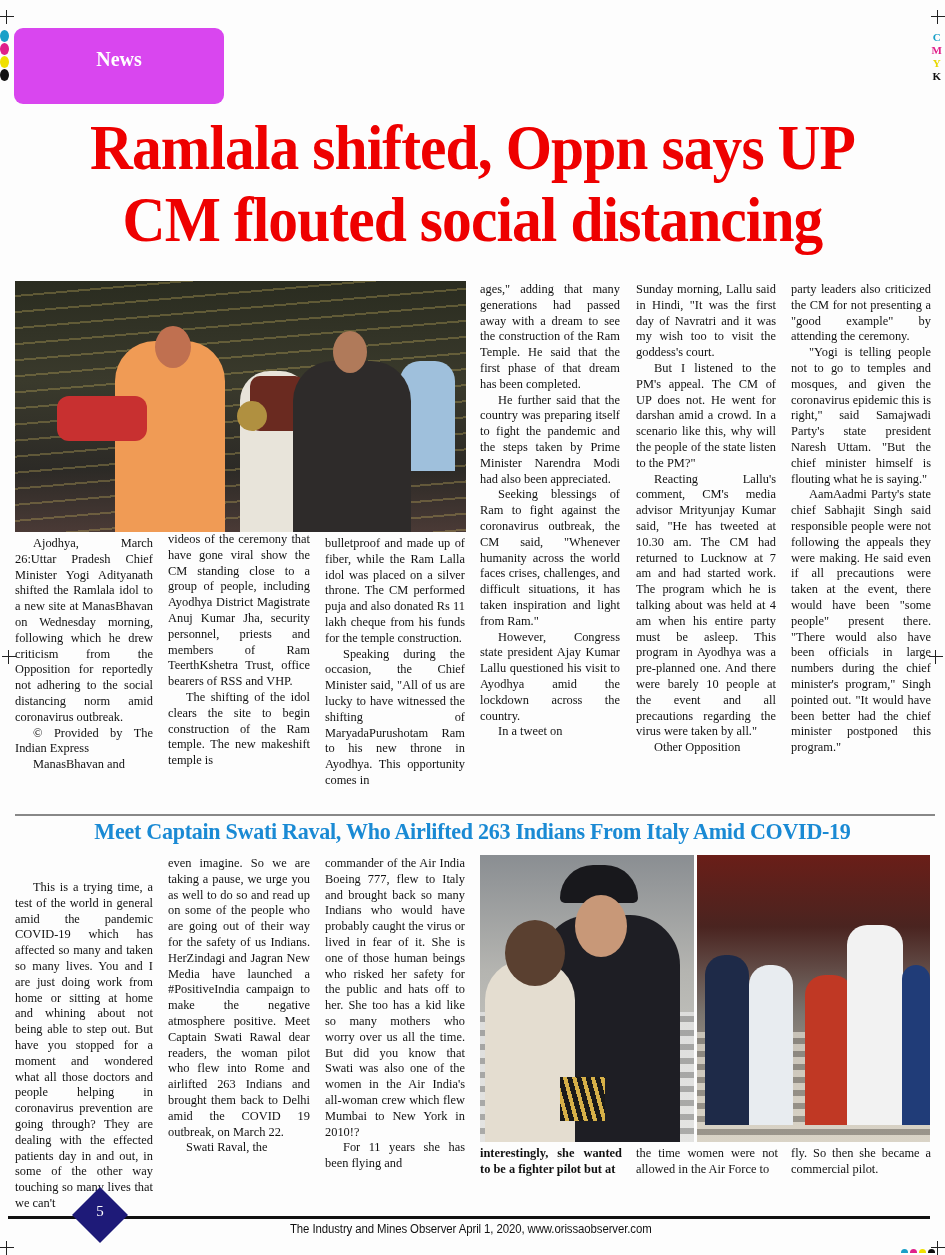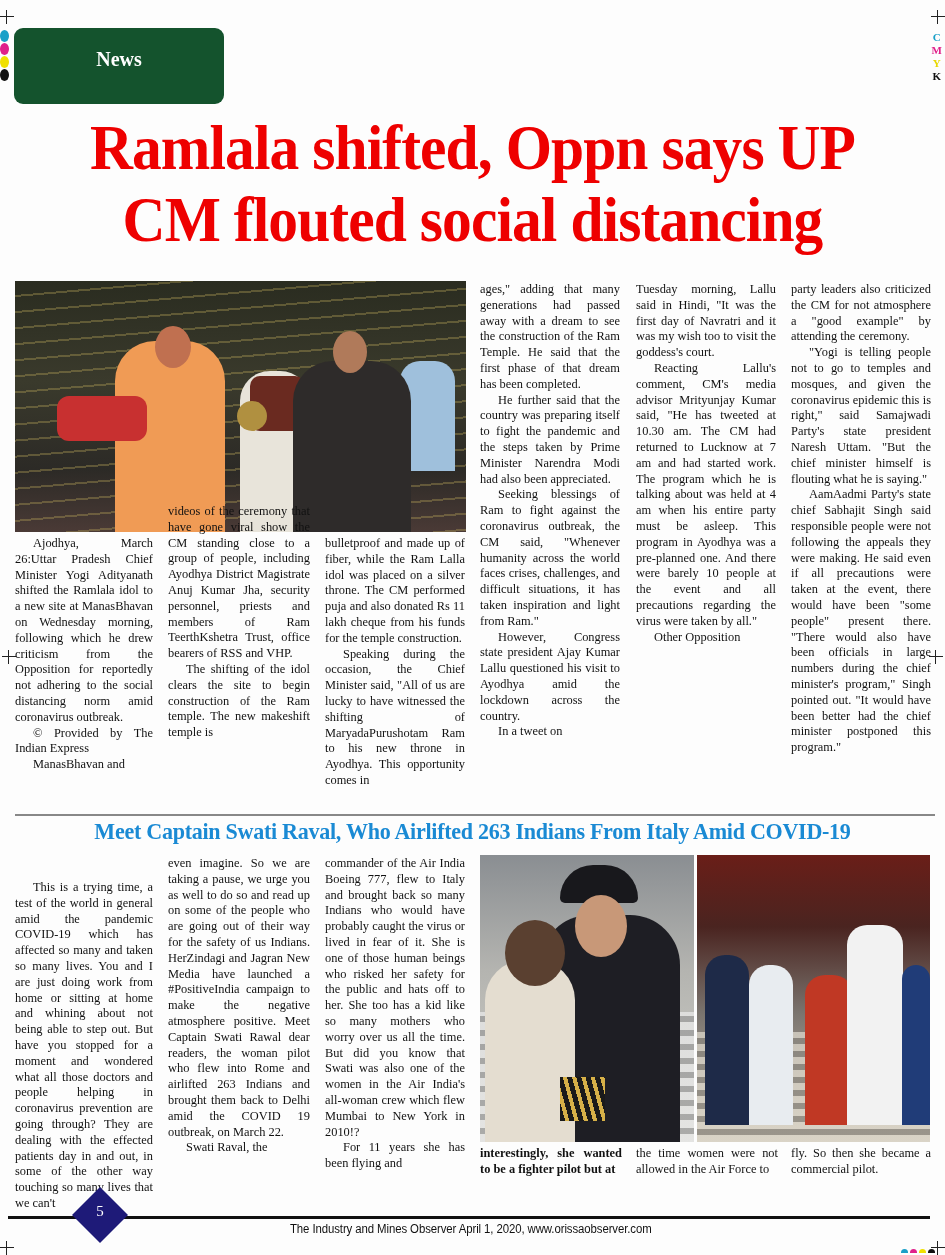--- a/index.html
+++ b/index.html
@@ -9,21 +9,21 @@
   .reg { position: absolute; width: 14px; height: 14px; }
   .reg::before, .reg::after { content: ""; position: absolute; background: #222; }
   .reg::before { left: 6px; top: 0; width: 1px; height: 14px; }
   .reg::after { left: 0; top: 6px; width: 14px; height: 1px; }
 
   .cmyk-dots { position: absolute; left: 0; top: 30px; width: 10px; }
   .cmyk-dots span { display: block; width: 9px; height: 12px; border-radius: 50%; margin-bottom: 1px; }
 
   .cmyk-letters { position: absolute; right: 3px; top: 31px; font-weight: bold; font-size: 11px; line-height: 13px; text-align: center; }
 
-  .news-tab { position: absolute; left: 14px; top: 28px; width: 210px; height: 76px; background: #14532d; border-radius: 9px; color: #fff; font-weight: bold; font-size: 20px; display: flex; align-items: center; justify-content: center; padding-bottom: 14px; }
+  .news-tab { position: absolute; left: 14px; top: 28px; width: 210px; height: 76px; background: #d946ef; border-radius: 9px; color: #fff; font-weight: bold; font-size: 20px; display: flex; align-items: center; justify-content: center; padding-bottom: 14px; }
 
   .headline { position: absolute; left: 0; top: 112px; width: 945px; text-align: center; color: #ee0000; font-weight: bold; font-size: 64px; line-height: 72px; letter-spacing: -1px; transform: scaleX(0.93); }
 
   .photo1 { position: absolute; left: 15px; top: 281px; width: 451px; height: 251px; overflow: hidden;
     background: linear-gradient(180deg, #2a2c20 0%, #3a3a2c 40%, #2c2a26 75%, #4a3a36 100%); }
   .photo1 .grid { position:absolute; inset:0; background: repeating-linear-gradient(175deg, transparent 0 14px, rgba(190,170,90,0.35) 14px 16px); }
   .photo1 .monk { position:absolute; left:100px; top:60px; width:110px; height:191px; background:#f09b55; border-radius:40px 40px 0 0; }
   .photo1 .monk-head { position:absolute; left:140px; top:45px; width:36px; height:42px; background:#c07050; border-radius:50%; }
   .photo1 .cloth { position:absolute; left:42px; top:115px; width:90px; height:45px; background:#c83030; border-radius:12px; }
   .photo1 .priest { position:absolute; left:225px; top:90px; width:70px; height:161px; background:#e8e4da; border-radius:30px 30px 0 0; }
@@ -109,42 +109,43 @@
   <div class="cloth"></div>
   <div class="suit"></div>
   <div class="suit-head"></div>
 </div>
 
 <div class="col" style="left:15px;top:536px;width:138px;">
   <p>Ajodhya, March 26:Uttar Pradesh Chief Minister Yogi Adityanath shifted the Ramlala idol to a new site at ManasBhavan on Wednesday morning, following which he drew criticism from the Opposition for reportedly not adhering to the social distancing norm amid coronavirus outbreak.</p>
   <p>© Provided by The Indian Express</p>
   <p>ManasBhavan and</p>
 </div>
-<div class="col" style="left:168px;top:504px;width:142px;">
+<div class="col" style="left:168px;top:532px;width:142px;">
   <p class="noind">videos of the ceremony that have gone viral show the CM standing close to a group of people, including Ayodhya District Magistrate Anuj Kumar Jha, security personnel, priests and members of Ram TeerthKshetra Trust, office bearers of RSS and VHP.</p>
   <p>The shifting of the idol clears the site to begin construction of the Ram temple. The new makeshift temple is</p>
 </div>
 <div class="col" style="left:325px;top:536px;width:140px;">
   <p class="noind">bulletproof and made up of fiber, while the Ram Lalla idol was placed on a silver throne. The CM performed puja and also donated Rs 11 lakh cheque from his funds for the temple construction.</p>
   <p>Speaking during the occasion, the Chief Minister said, "All of us are lucky to have witnessed the shifting of MaryadaPurushotam Ram to his new throne in Ayodhya. This opportunity comes in</p>
 </div>
 <div class="col" style="left:480px;top:282px;width:140px;">
   <p class="noind">ages," adding that many generations had passed away with a dream to see the construction of the Ram Temple. He said that the first phase of that dream has been completed.</p>
   <p>He further said that the country was preparing itself to fight the pandemic and the steps taken by Prime Minister Narendra Modi had also been appreciated.</p>
   <p>Seeking blessings of Ram to fight against the coronavirus outbreak, the CM said, "Whenever humanity across the world faces crises, challenges, and difficult situations, it has taken inspiration and light from Ram."</p>
   <p>However, Congress state president Ajay Kumar Lallu questioned his visit to Ayodhya amid the lockdown across the country.</p>
   <p>In a tweet on</p>
 </div>
 <div class="col" style="left:636px;top:282px;width:140px;">
-  <p class="noind">Tuesday morning, Lallu said in Hindi, "It was the first day of Navratri and it was my wish too to visit the goddess's court.</p>
+  <p class="noind">Sunday morning, Lallu said in Hindi, "It was the first day of Navratri and it was my wish too to visit the goddess's court.</p>
+  <p>But I listened to the PM's appeal. The CM of UP does not. He went for darshan amid a crowd. In a scenario like this, why will the people of the state listen to the PM?"</p>
   <p>Reacting Lallu's comment, CM's media advisor Mrityunjay Kumar said, "He has tweeted at 10.30 am. The CM had returned to Lucknow at 7 am and had started work. The program which he is talking about was held at 4 am when his entire party must be asleep. This program in Ayodhya was a pre-planned one. And there were barely 10 people at the event and all precautions regarding the virus were taken by all."</p>
   <p>Other Opposition</p>
 </div>
 <div class="col" style="left:791px;top:282px;width:140px;">
-  <p class="noind">party leaders also criticized the CM for not atmosphere a "good example" by attending the ceremony.</p>
+  <p class="noind">party leaders also criticized the CM for not presenting a "good example" by attending the ceremony.</p>
   <p>"Yogi is telling people not to go to temples and mosques, and given the coronavirus epidemic this is right," said Samajwadi Party's state president Naresh Uttam. "But the chief minister himself is flouting what he is saying."</p>
   <p>AamAadmi Party's state chief Sabhajit Singh said responsible people were not following the appeals they were making. He said even if all precautions were taken at the event, there would have been "some people" present there. "There would also have been officials in large numbers during the chief minister's program," Singh pointed out. "It would have been better had the chief minister postponed this program."</p>
 </div>
 
 <div class="rule-mid"></div>
 
 <div class="headline2">Meet Captain Swati Raval, Who Airlifted 263 Indians From Italy Amid COVID-19</div>
 
 <div class="col" style="left:15px;top:856px;width:138px;margin-top:24px;">
   <p>This is a trying time, a test of the world in general amid the pandemic COVID-19 which has affected so many and taken so many lives. You and I are just doing work from home or sitting at home and whining about not being able to step out. But have you stopped for a moment and wondered what all those doctors and people helping in coronavirus prevention are going through? They are dealing with the effected patients day in and out, in some of the other way touching so many lives that we can't</p>

